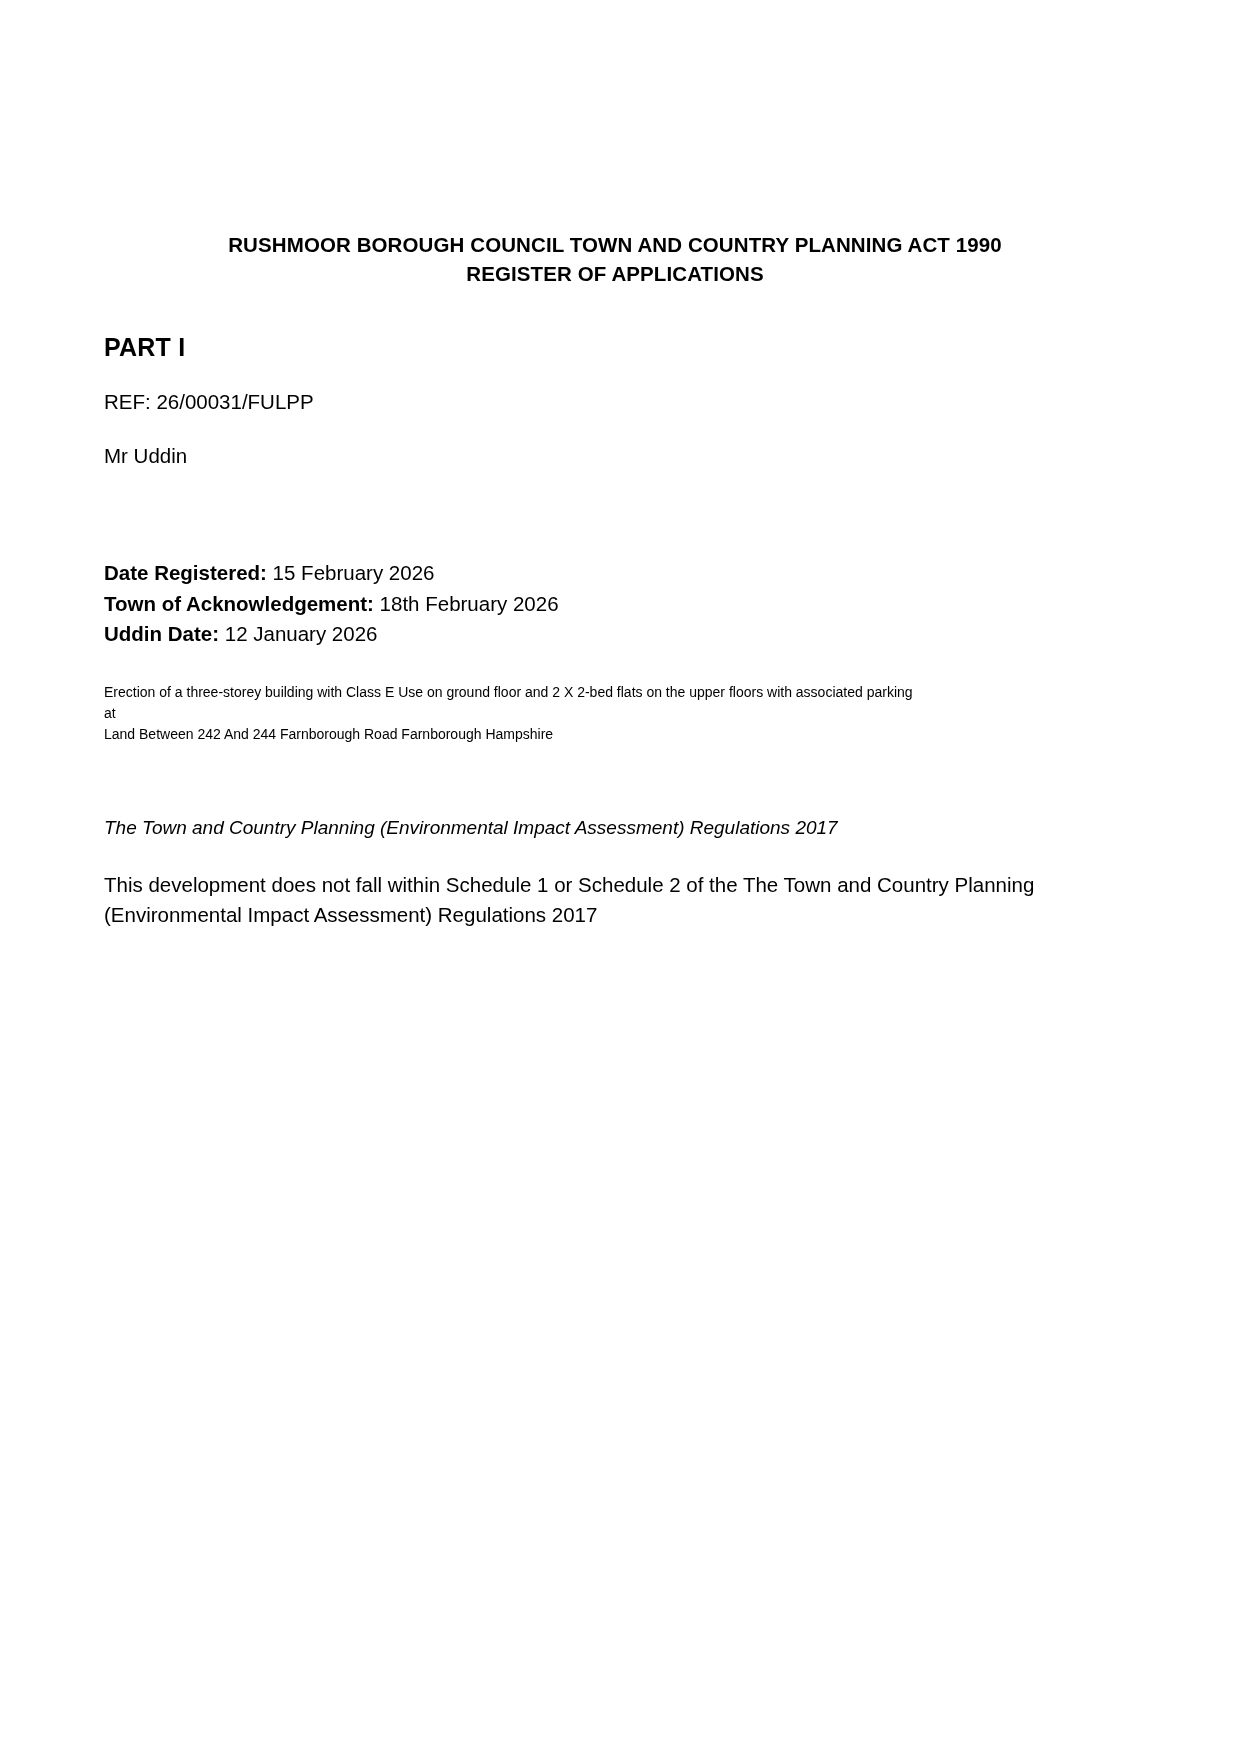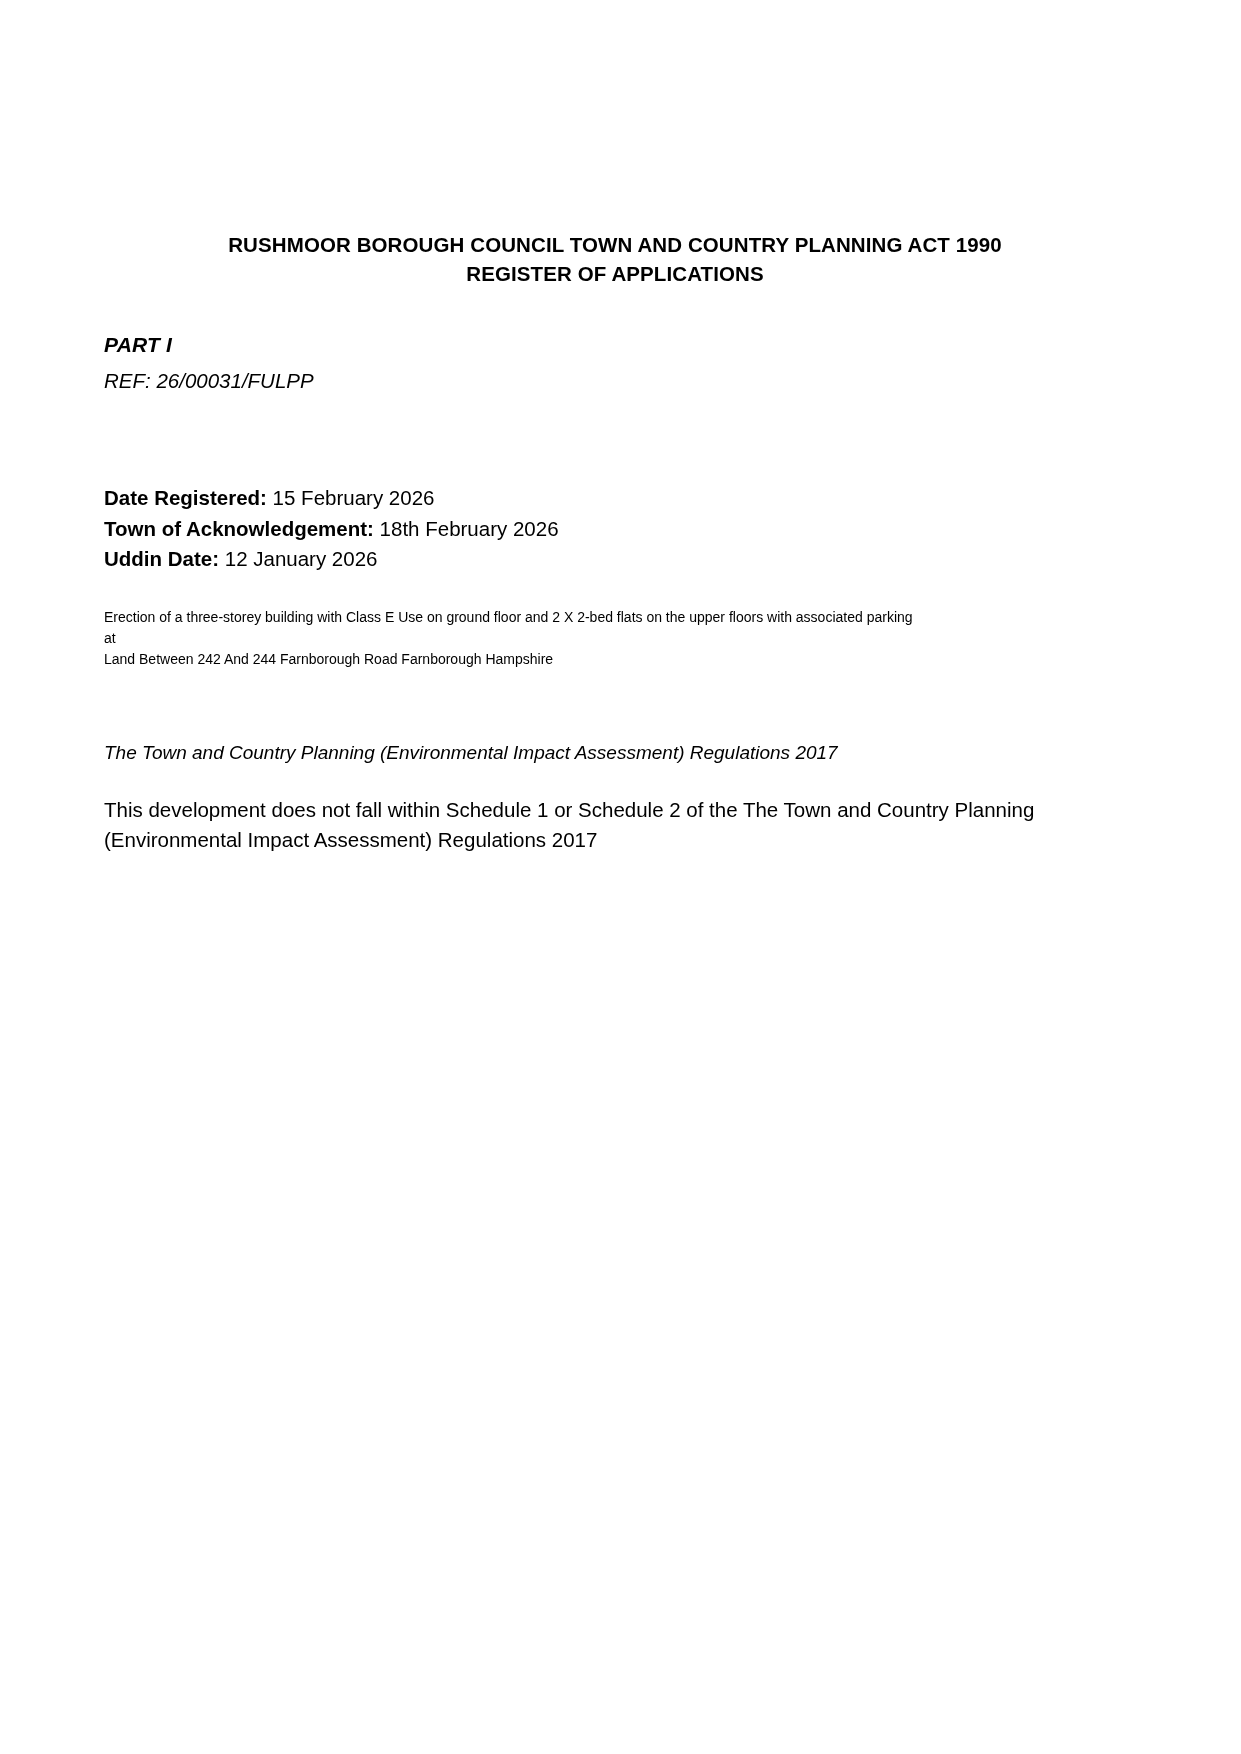--- a/index.html
+++ b/index.html
@@ -31,29 +31,27 @@
     line-height: 1.42;
     letter-spacing: 0.1px;
     margin: 0 0 0 0;
     padding: 0 35px;
   }
   .doc-title .line2 {
     display: block;
   }
   .part-heading {
     font-weight: bold;
-    font-size: 21px;
+    font-size: 25px;
     margin: 45px 0 0 0;
     letter-spacing: 0.2px;
-    font-style: italic;
   }
   .ref-line {
     font-size: 20.5px;
-    margin: 12px 0 0 0;
-    font-style: italic;
+    margin: 28px 0 0 0;
   }
   .applicant {
     font-size: 20.5px;
     margin: 30px 0 0 0;
   }
   .dates-block {
     margin: 90px 0 0 0;
     font-size: 20.5px;
     line-height: 1.48;
   }
@@ -90,20 +88,21 @@
 
   <div class="doc-title">
     <span>RUSHMOOR BOROUGH COUNCIL TOWN AND COUNTRY PLANNING ACT 1990</span>
     <span class="line2">REGISTER OF APPLICATIONS</span>
   </div>
 
   <div class="part-heading">PART I</div>
 
   <div class="ref-line">REF: 26/00031/FULPP</div>
 
+  <div class="applicant">Mr Uddin</div>
 
   <div class="dates-block">
     <div>
       <span class="label">Date Registered:</span><span> 15 February 2026</span>
     </div>
     <div>
       <span class="label">Town of Acknowledgement:</span><span> 18th February 2026</span>
     </div>
     <div>
       <span class="label">Uddin Date:</span><span> 12 January 2026</span>

